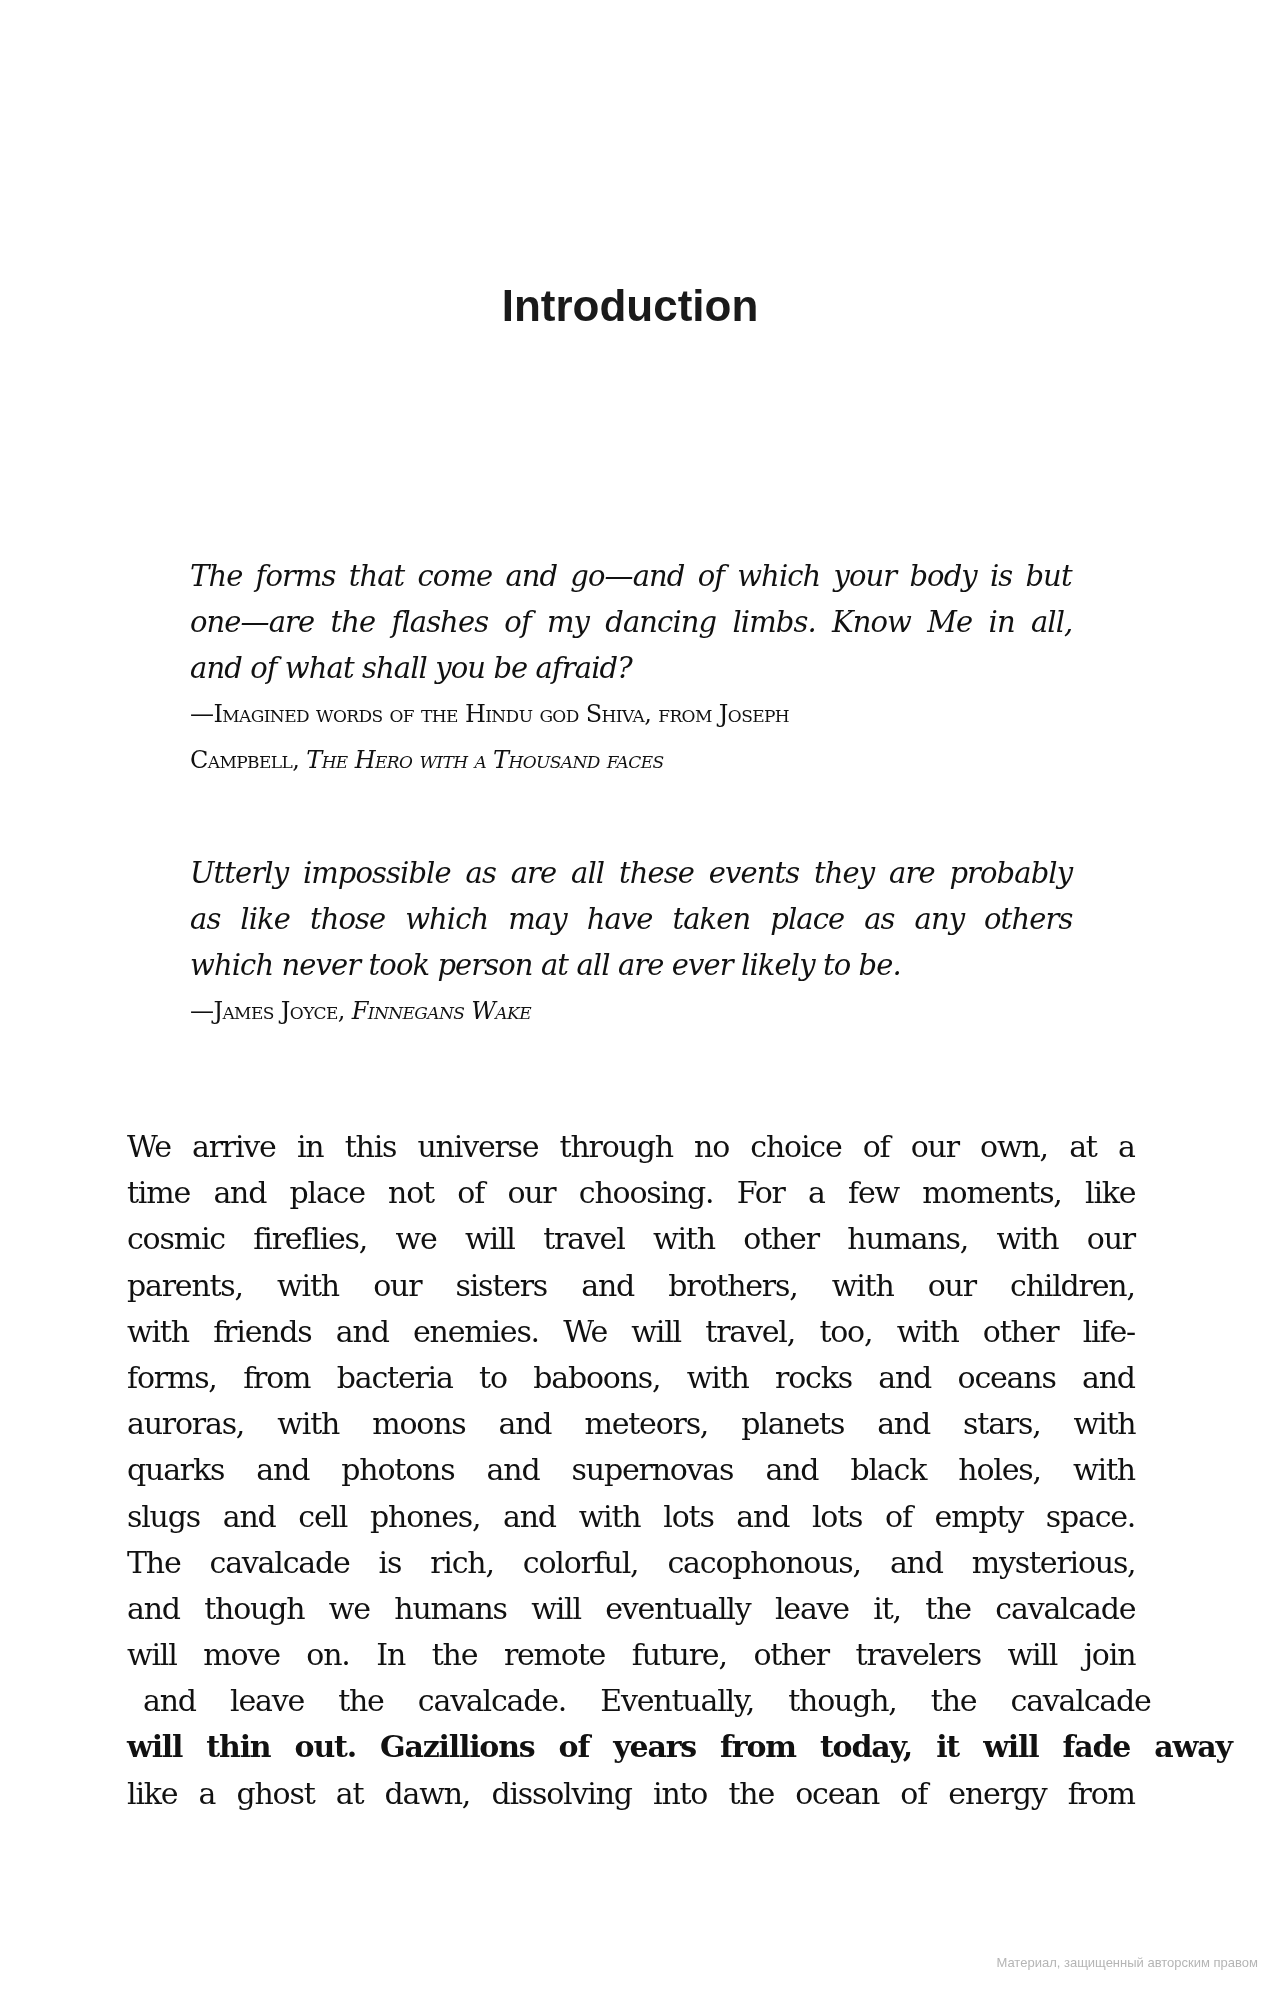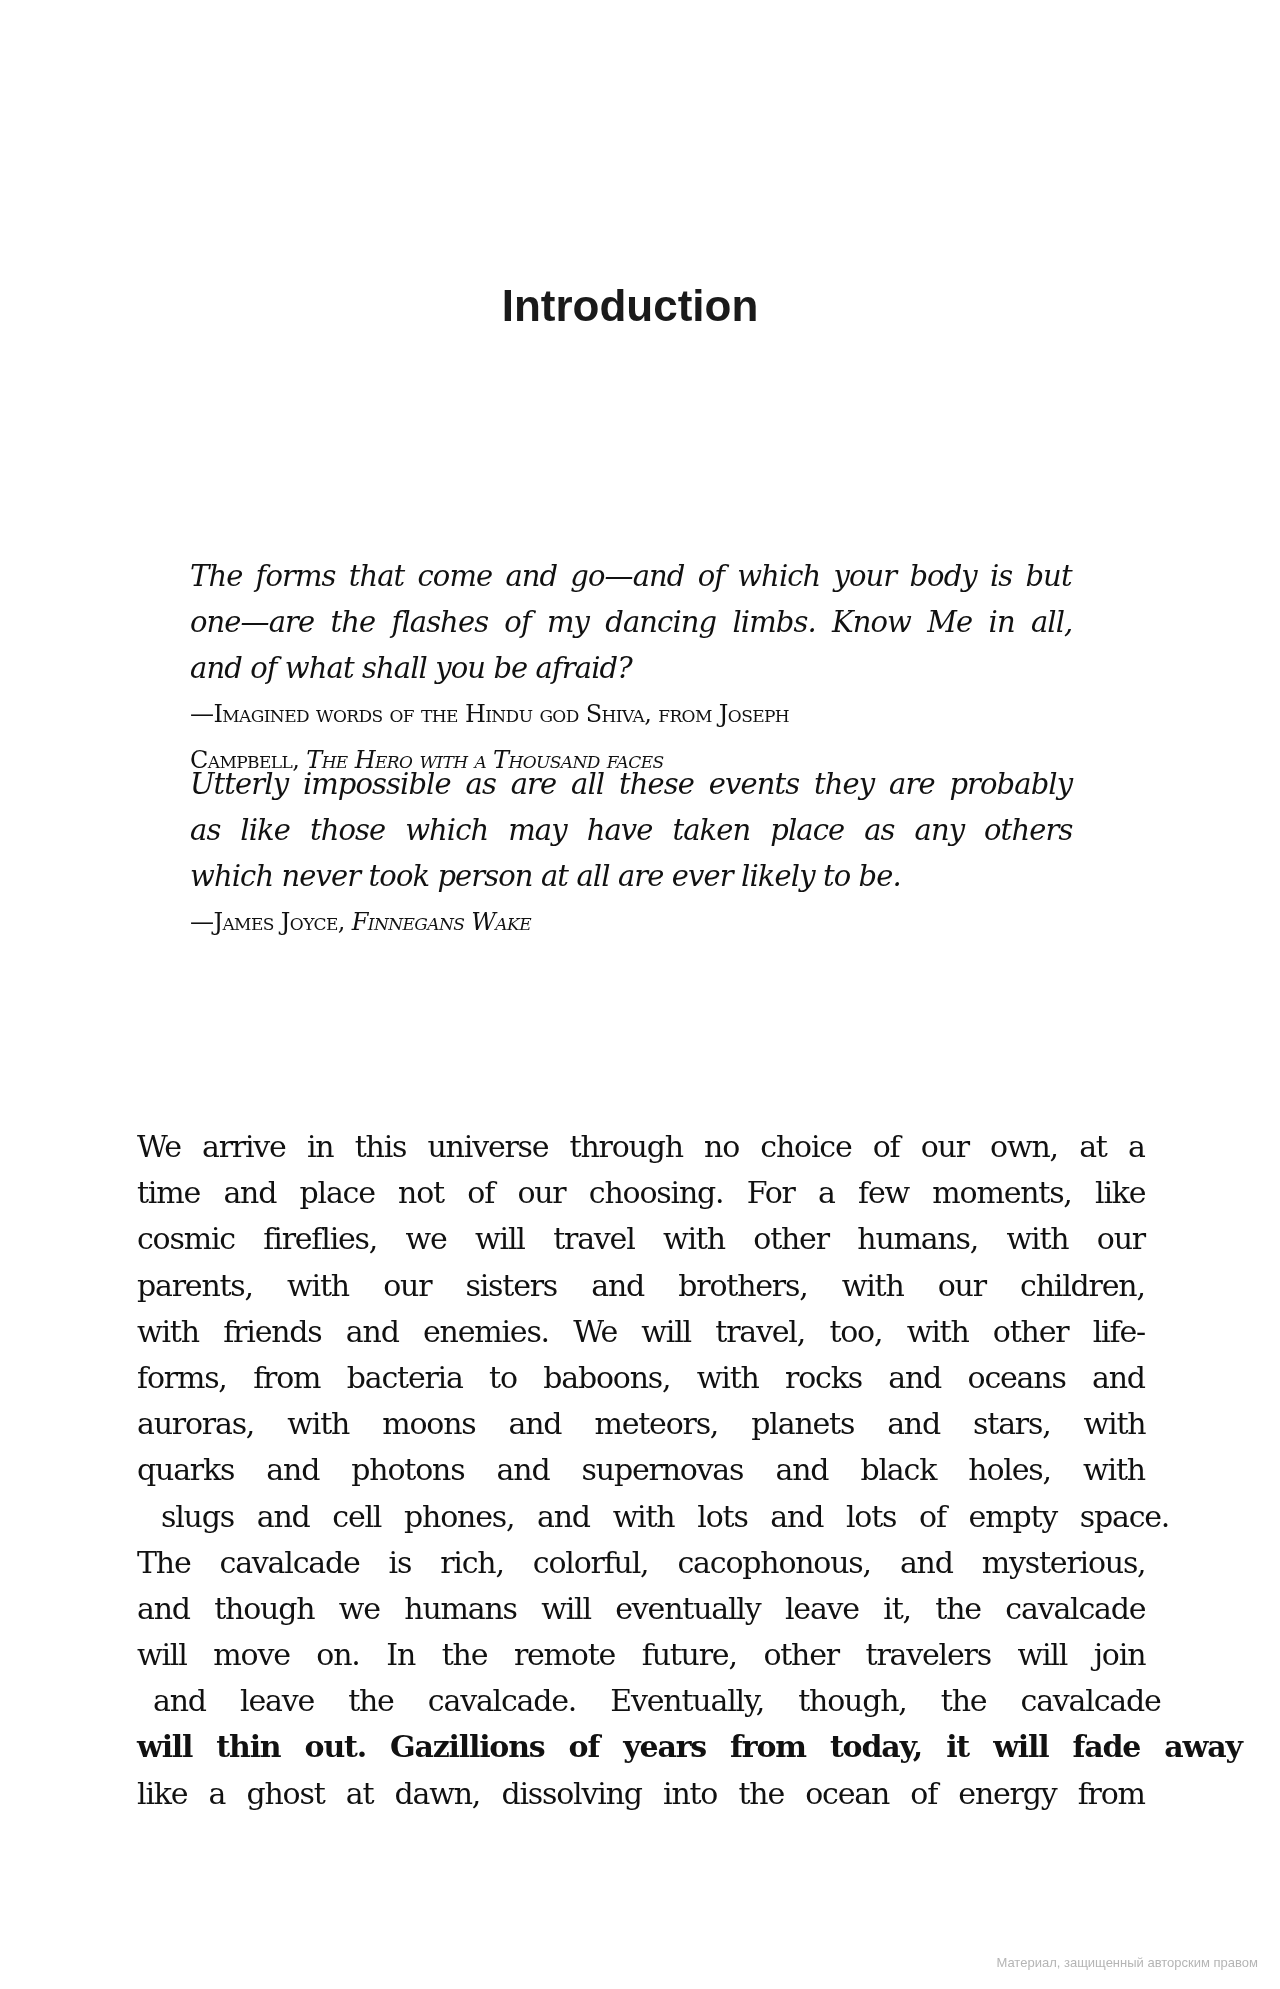--- a/index.html
+++ b/index.html
@@ -23,21 +23,21 @@
     transform-origin: left center;
   }
   .epi-line.last { text-align-last: left; text-align: left; }
   .attrib {
     display: block; white-space: nowrap;
     font-size: 24px; line-height: 46px; height: 46px;
     font-variant: small-caps; letter-spacing: -0.6px;
   }
   .attrib i { font-style: italic; }
   .body-text {
-    position: absolute; left: 137px; width: 1008px; top: 1124px;
+    position: absolute; left: 127px; width: 1008px; top: 1124px;
     font-family: "DejaVu Serif", serif;
   }
   .body-line {
     display: block; font-size: 30px; line-height: 46.2px; height: 46.2px;
     white-space: nowrap; text-align: justify; text-align-last: justify;
     letter-spacing: -1.2px;
   }
   .watermark {
     position: absolute; right: 22px; top: 1955px;
     font-family: "Liberation Sans", sans-serif; font-size: 13px;
@@ -54,39 +54,39 @@
   <span class="epi-line" style="display: block; text-align: left; text-align-last: left; word-spacing: 7.9px;">one—are the flashes of my dancing limbs. Know Me in all,</span>
   <span class="epi-line last" style="display: block; text-align: left; text-align-last: left;">and of what shall you be afraid?</span>
   <span class="attrib">
     <span>—Imagined words of the Hindu god Shiva, from Joseph</span>
   </span>
   <span class="attrib">
     <span>Campbell, </span><i>The Hero with a Thousand faces</i>
   </span>
 </div>
 
-<div class="epigraph" style="top:761px;">
+<div class="epigraph" style="top:850px;">
   <span class="epi-line" style="display: block; text-align: left; text-align-last: left; word-spacing: 6.44444px;">Utterly impossible as are all these events they are probably</span>
   <span class="epi-line" style="display: block; text-align: left; text-align-last: left; word-spacing: 11.6px;">as like those which may have taken place as any others</span>
   <span class="epi-line last" style="display: block; text-align: left; text-align-last: left;">which never took person at all are ever likely to be.</span>
   <span class="attrib">
     <span>—James Joyce, </span><i>Finnegans Wake</i>
   </span>
 </div>
 
 <div class="body-text" id="body-text">
     <span class="body-line" style="display: block; text-align: left; text-align-last: left; word-spacing: 12.9167px;">We arrive in this universe through no choice of our own, at a</span>
     <span class="body-line" style="display: block; text-align: left; text-align-last: left; word-spacing: 15px;">time and place not of our choosing. For a few moments, like</span>
     <span class="body-line" style="display: block; text-align: left; text-align-last: left; word-spacing: 20.1111px;">cosmic fireflies, we will travel with other humans, with our</span>
     <span class="body-line" style="display: block; text-align: left; text-align-last: left; word-spacing: 25.875px;">parents, with our sisters and brothers, with our children,</span>
     <span class="body-line" style="display: block; text-align: left; text-align-last: left; word-spacing: 16px;">with friends and enemies. We will travel, too, with other life-</span>
     <span class="body-line" style="display: block; text-align: left; text-align-last: left; word-spacing: 18.1111px;">forms, from bacteria to baboons, with rocks and oceans and</span>
     <span class="body-line" style="display: block; text-align: left; text-align-last: left; word-spacing: 24.75px;">auroras, with moons and meteors, planets and stars, with</span>
     <span class="body-line" style="display: block; text-align: left; text-align-last: left; word-spacing: 23.875px;">quarks and photons and supernovas and black holes, with</span>
-    <span class="body-line" style="display: block; text-align: left; text-align-last: left; word-spacing: 14.4545px; margin-left: 24px;">slugs and cell phones, and with lots and lots of empty space.</span>
+    <span class="body-line" style="display: block; text-align: left; text-align-last: left; word-spacing: 14.4545px;">slugs and cell phones, and with lots and lots of empty space.</span>
     <span class="body-line" style="display: block; text-align: left; text-align-last: left; word-spacing: 20.7143px;">The cavalcade is rich, colorful, cacophonous, and mysterious,</span>
     <span class="body-line" style="display: block; text-align: left; text-align-last: left; word-spacing: 16.1111px;">and though we humans will eventually leave it, the cavalcade</span>
     <span class="body-line" style="display: block; text-align: left; text-align-last: left; word-spacing: 18.3px;">will move on. In the remote future, other travelers will join</span>
     <span class="body-line" style="display: block; text-align: left; text-align-last: left; word-spacing: 25.8571px; margin-left: 16px;">and leave the cavalcade. Eventually, though, the cavalcade</span>
     <span class="body-line" style="display: block; text-align: left; text-align-last: left; word-spacing: 14.9091px; font-weight: bold;">will thin out. Gazillions of years from today, it will fade away</span>
     <span class="body-line" style="display: block; text-align: left; text-align-last: left; word-spacing: 12.9091px;">like a ghost at dawn, dissolving into the ocean of energy from</span>
   </div>
 
 <div class="watermark">Материал, защищенный авторским правом</div>
 

